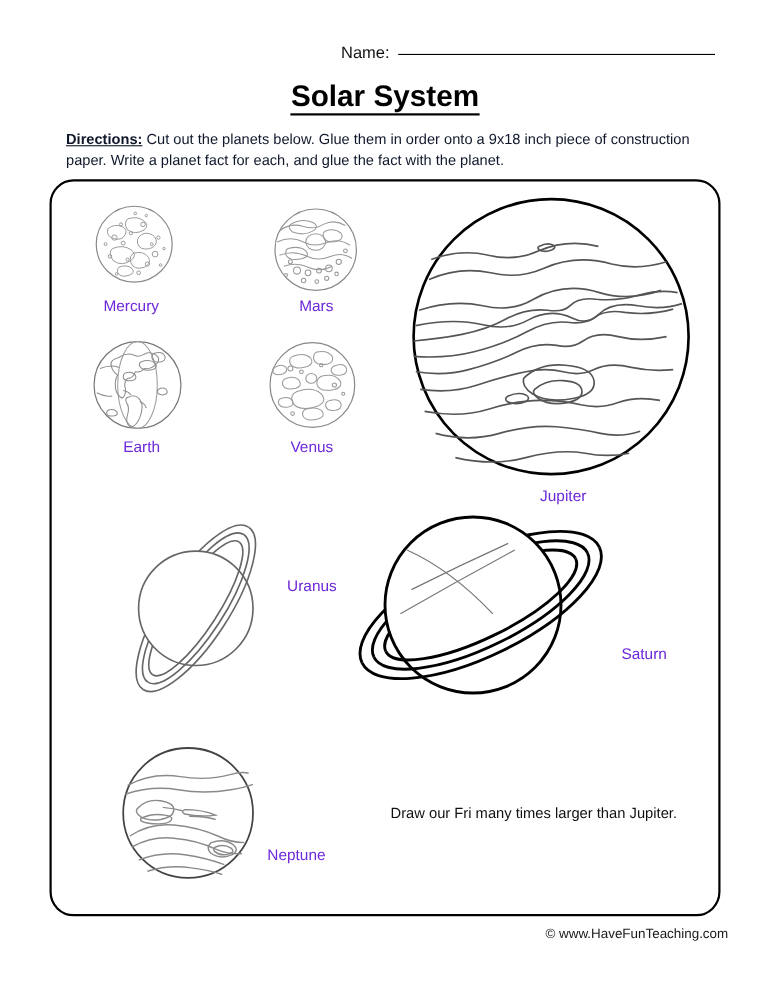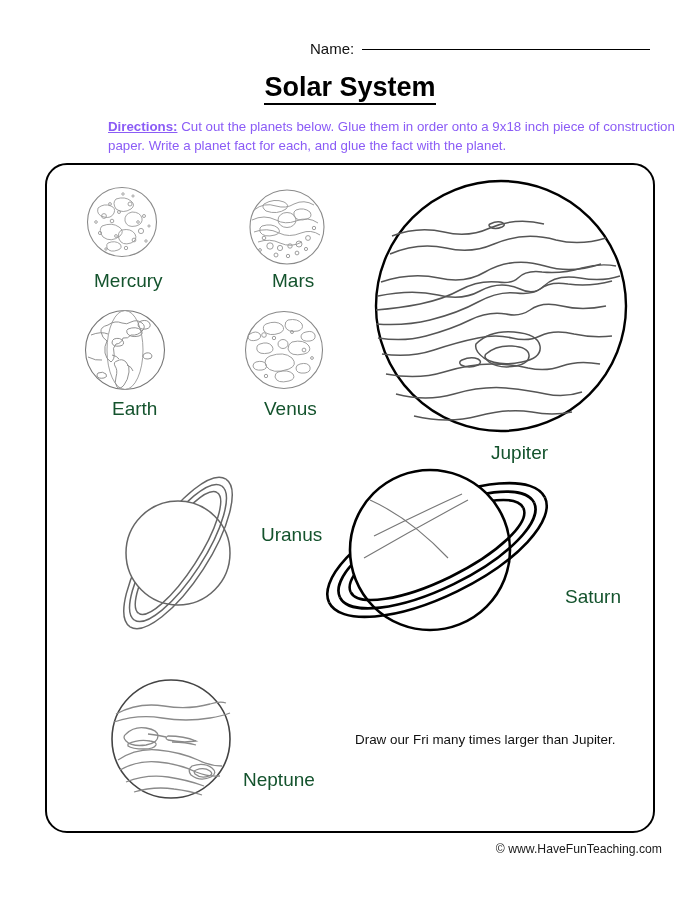--- a/index.html
+++ b/index.html
@@ -52,22 +52,21 @@
     text-align: center;
   }
 
   .directions {
     position: absolute;
     left: 60px;
     top: 118px;
     width: 585px;
     font-size: 13.3px;
     line-height: 1.42;
-    color: #8b5cf6;
-    margin-left: 48px;
+    color: #0f172a;
   }
   .directions .dir-bold {
     font-weight: bold;
     text-decoration: underline;
   }
 
   
   .panel {
     position: absolute;
     left: 45px;
@@ -88,22 +87,22 @@
   }
 
   
   .planet {
     position: absolute;
   }
   .planet svg { display: block; }
 
   .label {
     position: absolute;
-    font-size: 19px;
-    color: #14532d;
+    font-size: 14px;
+    color: #6d28d9;
     white-space: nowrap;
   }
 
   .note {
     position: absolute;
     left: 355px;
     top: 732px;
     font-size: 13.4px;
     color: #111;
     white-space: nowrap;

